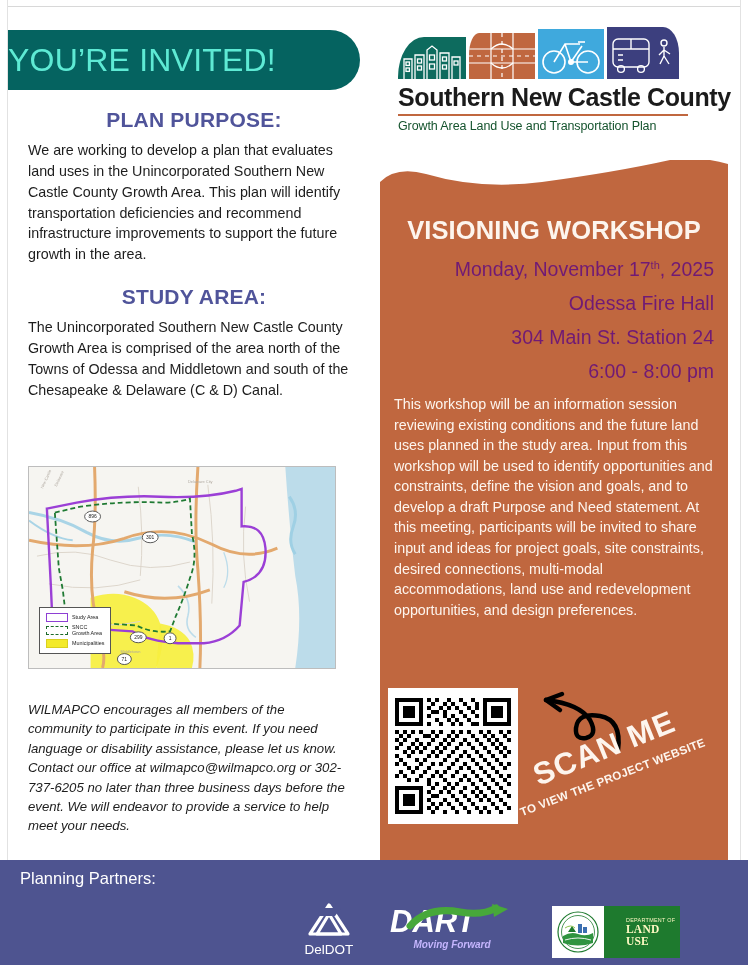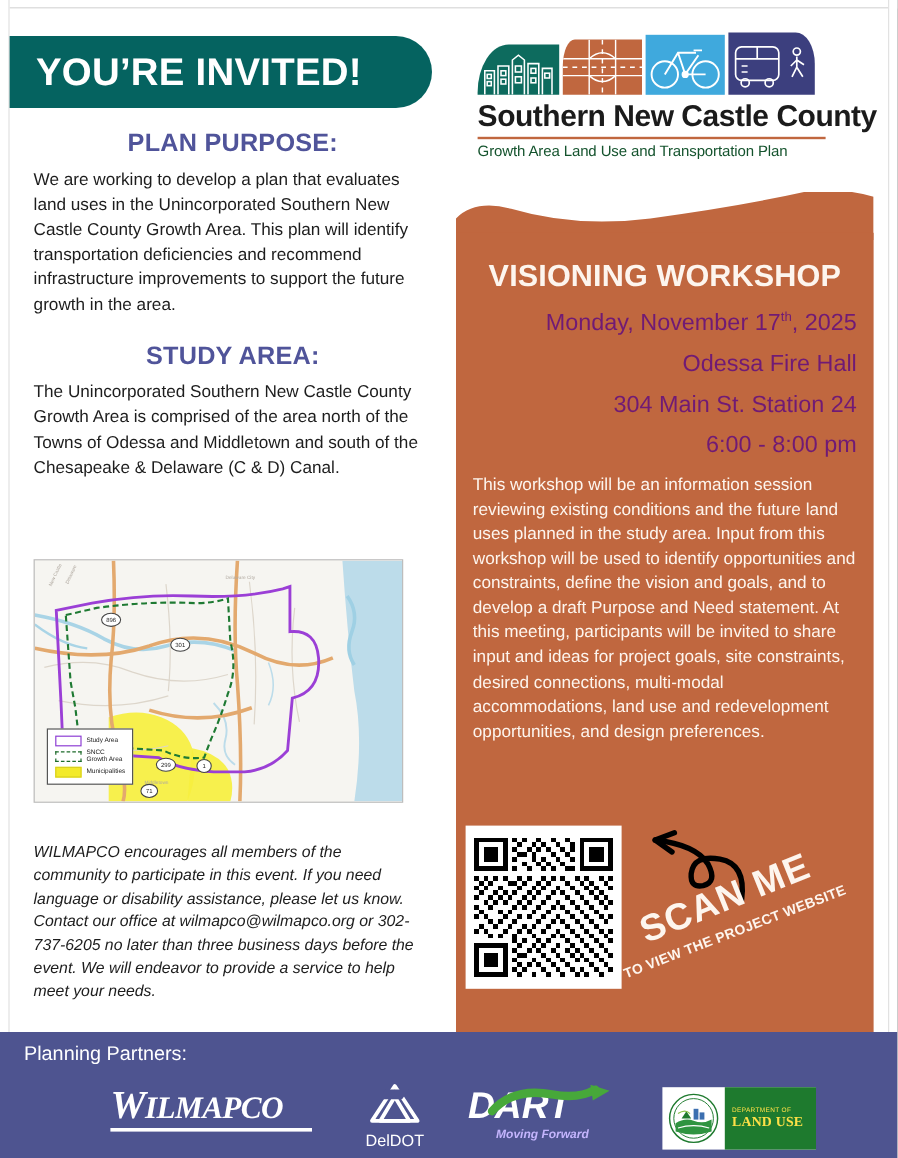--- a/index.html
+++ b/index.html
@@ -24,25 +24,24 @@
   
   #invited-banner {
     position: absolute; left: 8px; top: 30px;
     width: 352px; height: 60px;
     background: #056360;
     border-top-right-radius: 32px;
     border-bottom-right-radius: 32px;
     display: flex; align-items: center;
   }
   #invited-banner .txt {
-    color: #ffffff;
+    color: #5eead4;
     font-size: 32px;
-    font-weight: bold;
+    font-weight: normal;
     letter-spacing: 0.2px;
-    padding-left: 22px;
   }
 
   
   #logo { position: absolute; left: 398px; top: 27px; width: 290px; }
   #logo-tiles { display: flex; height: 52px; align-items: flex-end; gap: 3px; }
   .tile { position: relative; overflow: hidden; }
   .tile.t1 { width: 68px; height: 42px; background: #0d6b5e; border-top-left-radius: 26px 40px; }
   .tile.t2 { width: 66px; height: 46px; background: #c0673f; border-top-left-radius: 10px 22px; }
   .tile.t3 { width: 66px; height: 50px; background: #3fa9dd; }
   .tile.t4 { width: 72px; height: 52px; background: #3c3f7e; border-top-right-radius: 16px 26px; }
@@ -145,21 +144,21 @@
   #wilm-rule { height: 3px; background: #ffffff; margin-top: 1px; }
   #deldot-logo { left: 292px; top: 40px; width: 74px; text-align: center; }
   #deldot-label { color: #ffffff; font-weight: normal; font-size: 13.5px; margin-top: -2px; }
   #dart-logo { left: 388px; top: 44px; width: 128px; }
   #dart-sub {
     color: #c4b5fd; font-weight: bold; font-style: italic; font-size: 10px;
     text-align: center; margin-top: -3px;
   }
   #landuse-logo { left: 552px; top: 46px; width: 128px; height: 52px; background: #ffffff; display: flex; }
   #lu-seal { width: 52px; display: flex; align-items: center; justify-content: center; }
-  #lu-green { flex: 1; background: #1e7a2e; color: #fde047; display: flex; flex-direction: column; justify-content: center; padding-left: 6px; }
+  #lu-green { flex: 1; background: #1e7a2e; color: #fef9c3; display: flex; flex-direction: column; justify-content: center; padding-left: 22px; }
   #lu-top { font-size: 5.4px; letter-spacing: 0.3px; }
   #lu-main { font-size: 11.5px; font-weight: bold; font-family: "Liberation Serif", serif; letter-spacing: 0.2px; }
 </style>
 </head>
 <body>
 
 <div id="flyer">
 
   <div class="page-edge-top"></div>
   <div class="page-edge-left"></div>
@@ -380,24 +379,20 @@
       <path d="M92 60 Q96 30 74 26 Q52 22 50 38 Q49 50 60 48 Q72 45 64 30 Q54 14 20 10" stroke="#000000" stroke-width="4.5" fill="none" stroke-linecap="round"></path>
       <path d="M20 10 L36 4 M20 10 L34 20" stroke="#000000" stroke-width="4.5" fill="none" stroke-linecap="round"></path>
     </svg>
     <div id="scan-me">SCAN ME</div>
     <div id="scan-sub">TO VIEW THE PROJECT WEBSITE</div>
   </div>
 
   <div id="footer">
     <div id="footer-title">Planning Partners:</div>
 
-    <div class="plogo" id="wilmapco-logo">
-      <div id="wilm-text"><span class="big">W</span><span>ILMAPCO</span></div>
-      <div id="wilm-rule"></div>
-    </div>
 
     <div class="plogo" id="deldot-logo">
       <svg width="56" height="40" viewBox="0 0 56 40">
         <g fill="none" stroke="#ffffff" stroke-width="3.2" stroke-linejoin="round">
           <path d="M28 5 L47 34 L9 34 Z"></path>
           <path d="M28 14 L40 34 L16 34 Z"></path>
         </g>
         <path d="M20 8 L40 8 L34 16 L16 16 Z" fill="#4e5490"></path>
       </svg>
       <div id="deldot-label">DelDOT</div>

